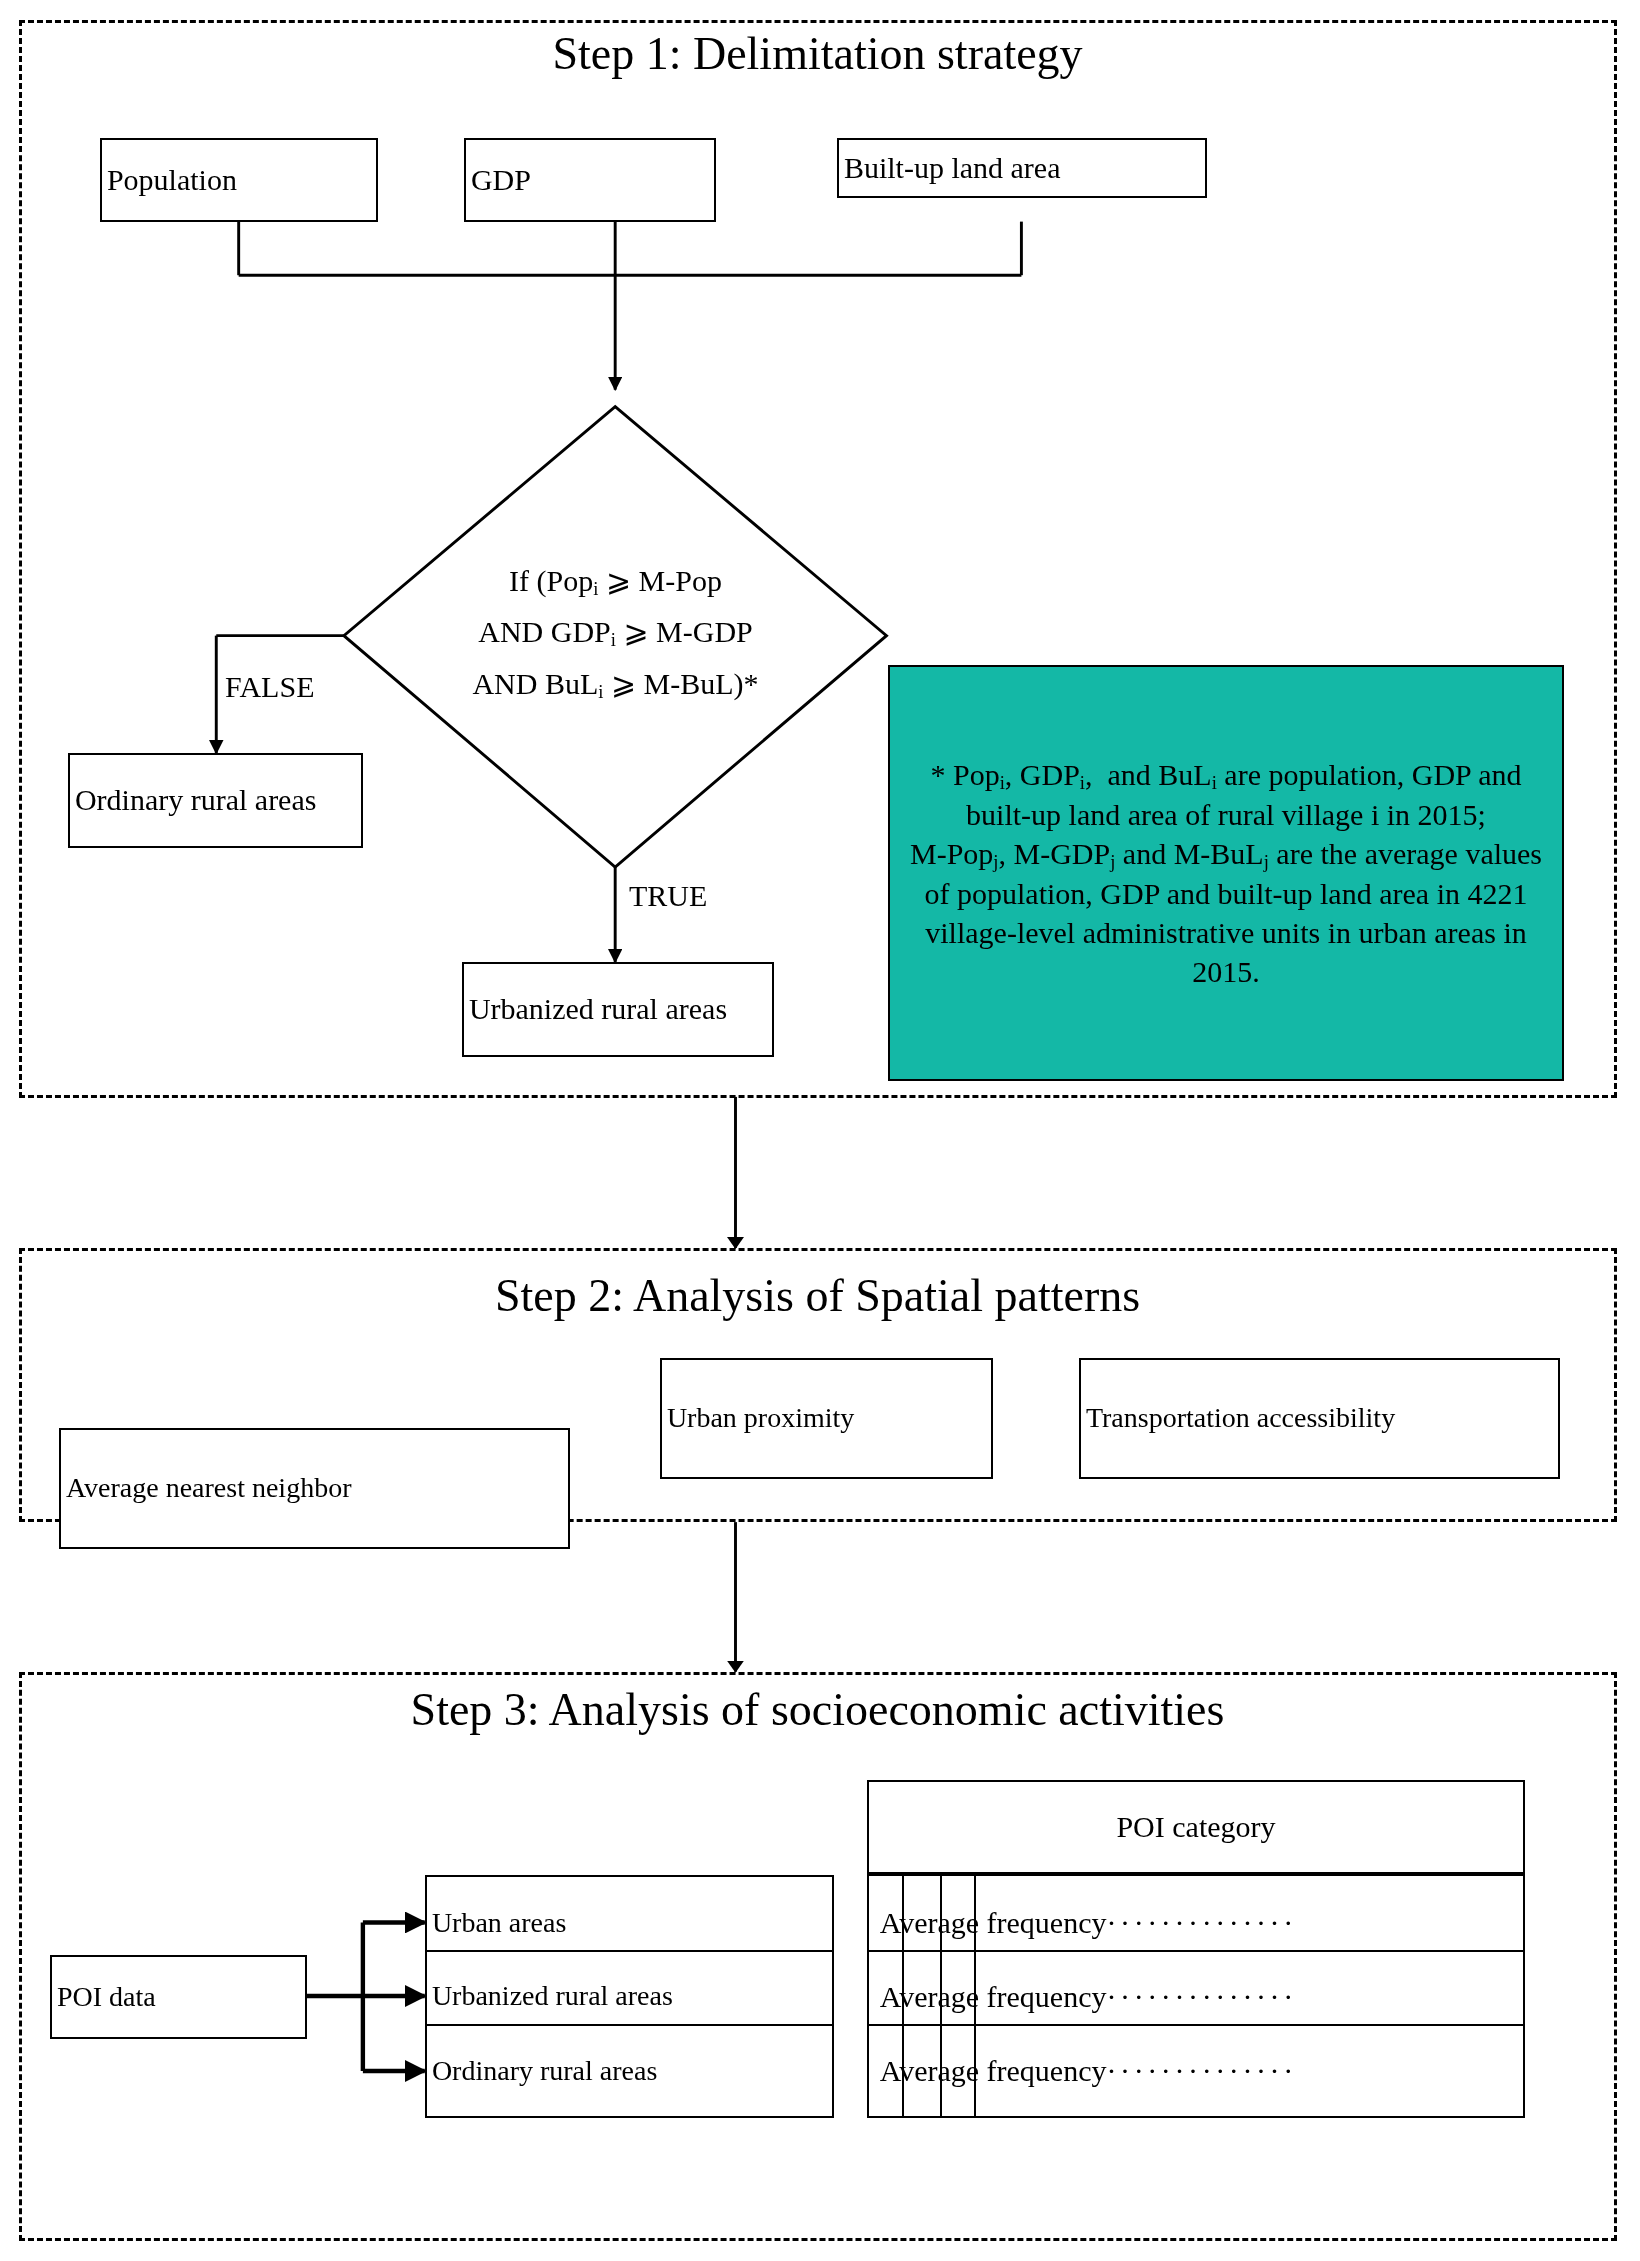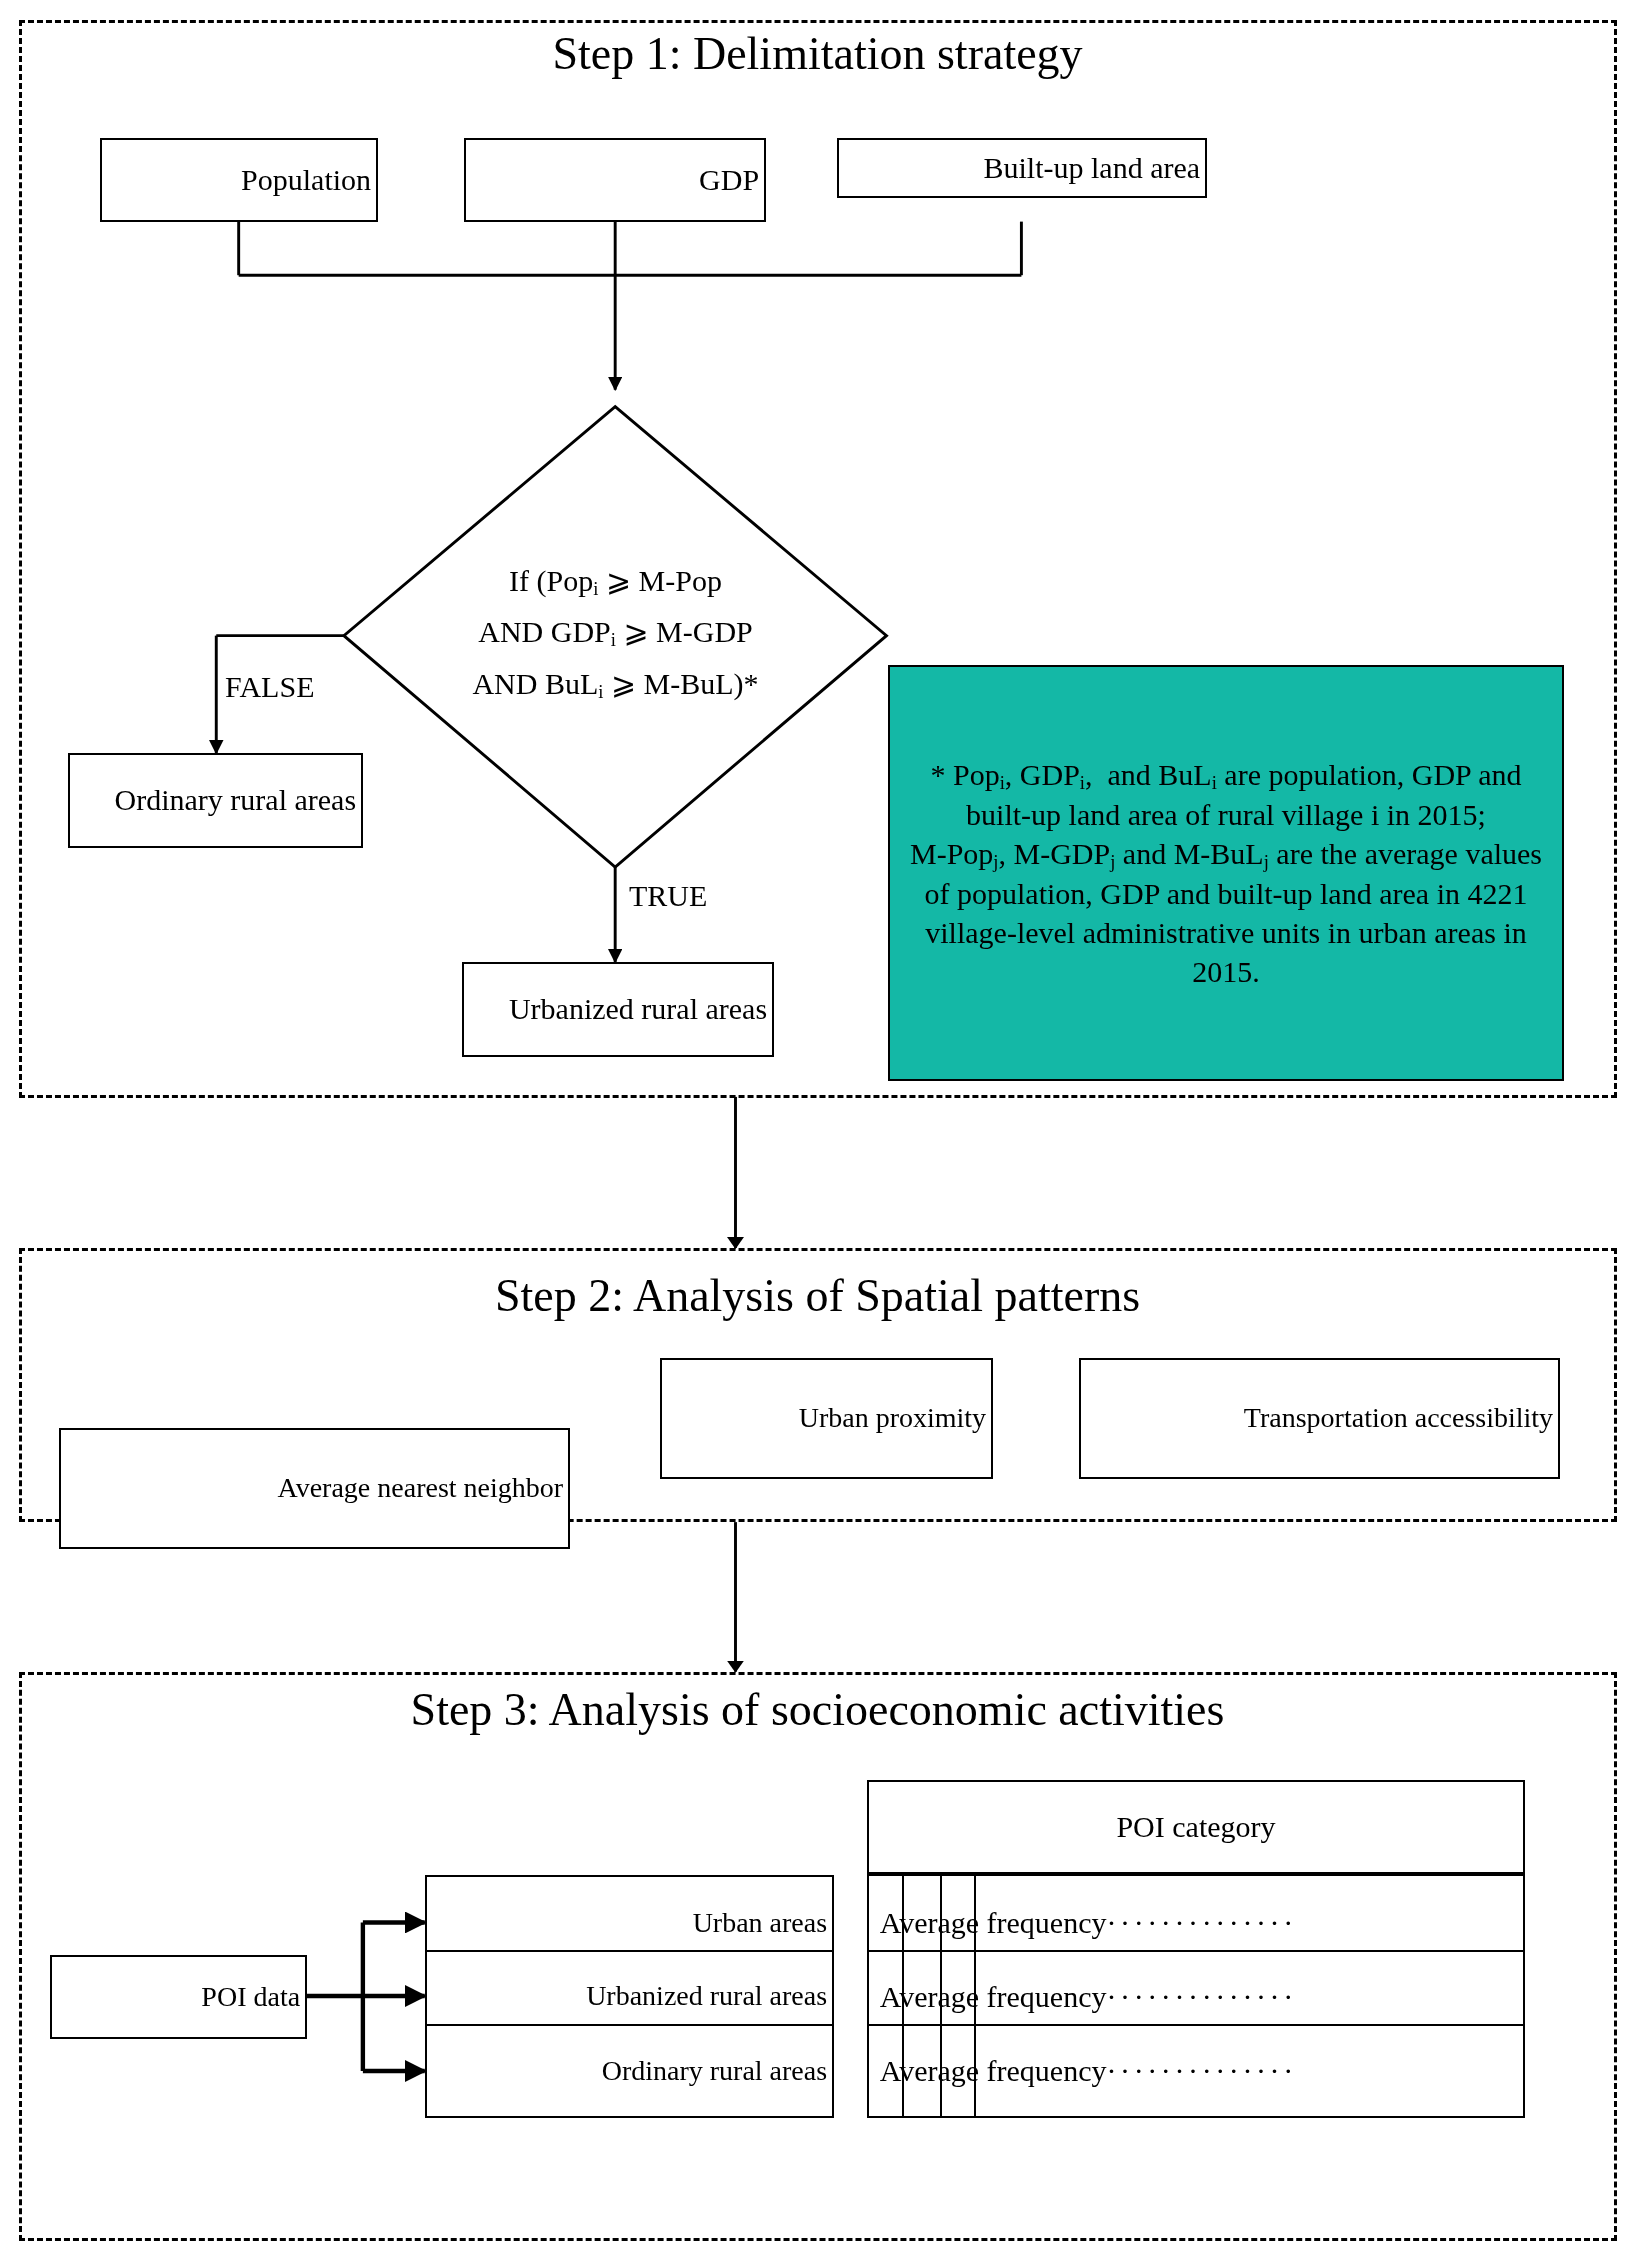--- a/index.html
+++ b/index.html
@@ -35,21 +35,21 @@
     font-family: "Liberation Serif", "DejaVu Serif", serif;
   }
   
   .node {
     position: absolute;
     border: 2.4px solid #000000;
     box-sizing: border-box;
     background: #ffffff;
     display: flex;
     align-items: center;
-    justify-content: flex-end;
+    justify-content: flex-start;
     text-align: center;
     font-size: 30px;
     line-height: 1.22;
     padding: 1.9px 4.9px;
   }
   .node.small { font-size: 28px; }
   
   .note-box {
     position: absolute;
     border: 2.4px solid #000000;
@@ -179,21 +179,21 @@
     <line x1="745" y1="4252" x2="872" y2="4252" stroke="#000" stroke-width="9" marker-end="url(#arrow)"></line>
   </svg>
 
   <div class="step-frame" style="left:18.5px; top:19.5px; width:1598px; height:1078px;"></div>
 
   <div class="step-title" style="left:18.5px; top:30px; width:1598px;">Step 1: Delimitation strategy</div>
 
   <div class="node" style="left:100px; top:138px; width:278px; height:84px;">
     <span>Population</span>
   </div>
-  <div class="node" style="left:464px; top:138px; width:302px; height:84px;">
+  <div class="node" style="left:464px; top:138px; width:252px; height:84px;">
     <span>GDP</span>
   </div>
   <div class="node" style="left:837px; top:138px; width:370px; height:60px;">
     <span>Built-up land area</span>
   </div>
 
 
   <div class="diamond-text" style="left:344px; top:559px; width:543px;">
     If (Pop<sub>i</sub> ⩾ M-Pop
   </div>

